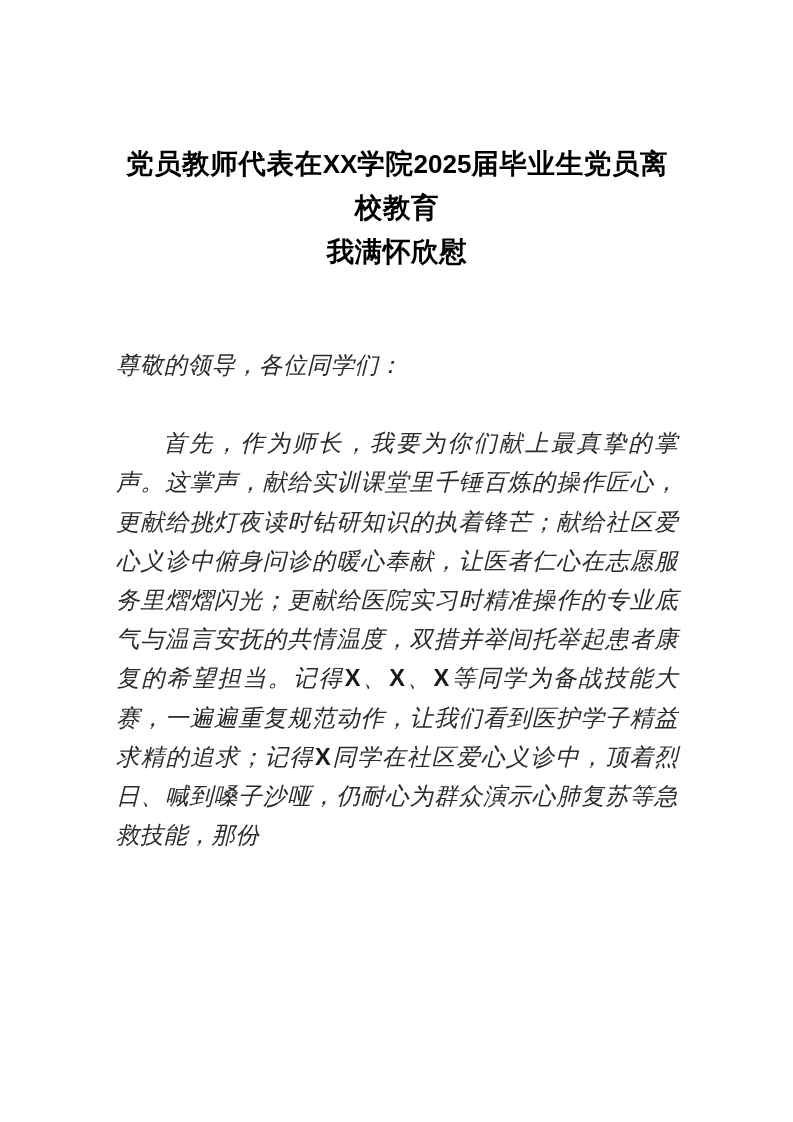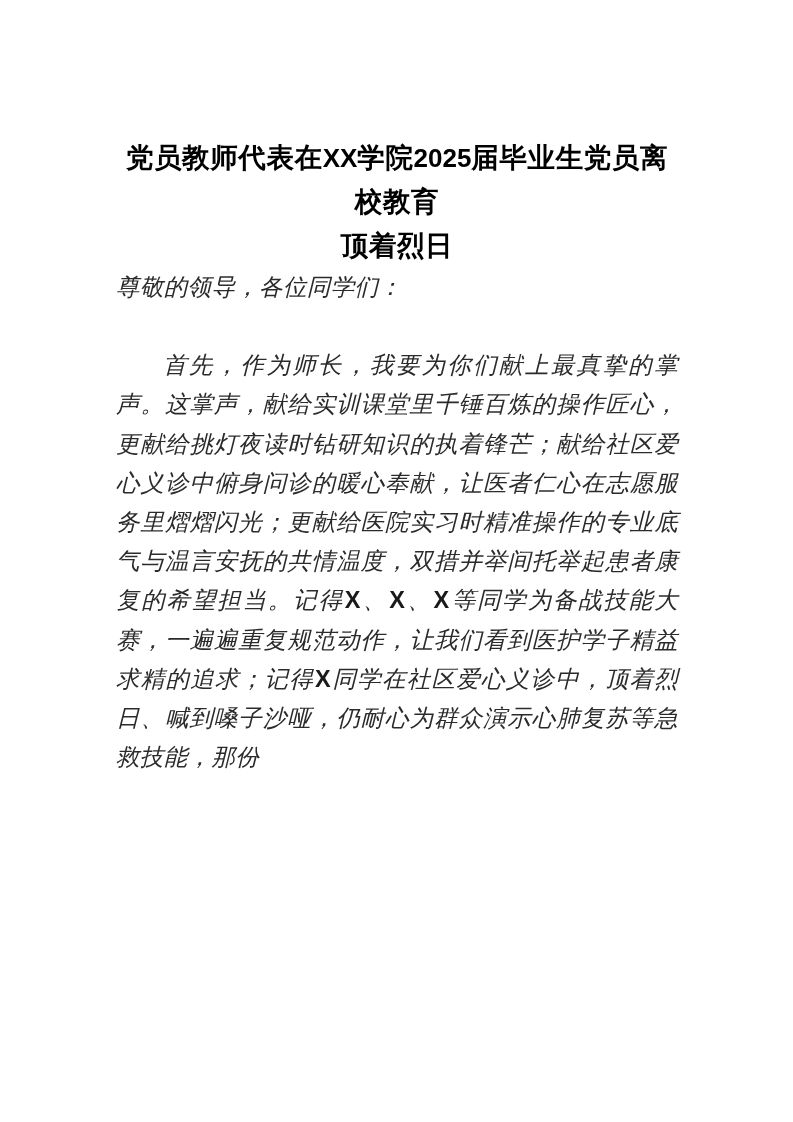--- a/index.html
+++ b/index.html
@@ -22,21 +22,21 @@
     left: 0;
     top: 0;
     width: 793px;
     height: 1122px;
     background: #ffffff;
   }
 
   .content {
     position: absolute;
     left: 116px;
-    top: 12px;
+    top: 18px;
     width: 562px;
   }
 
   
   .doc-title {
     margin: 0;
     padding-top: 124px;
     font-size: 27.5px;
     line-height: 44px;
     font-weight: bold;
@@ -47,20 +47,21 @@
   }
   .doc-title .lat {
     font-family: "Liberation Sans", "DejaVu Sans", sans-serif;
     font-weight: bold;
     letter-spacing: 0;
     font-size: 26px;
   }
 
   
   .body-block {
+    margin-top: 72px;
   }
 
   .para {
     margin: 0;
     font-size: 23.5px;
     line-height: 39.2px;
     text-align: justify;
     text-justify: inter-ideograph;
     letter-spacing: 0.35px;
     color: #2b2b2b;
@@ -83,21 +84,21 @@
   }
 </style>
 </head>
 <body>
 
 <div class="page">
   <div class="content">
 
     <h1 class="doc-title">
       <span>党员教师代表在<span class="lat">XX</span>学院<span class="lat">2025</span>届毕业生党员离校教育</span><br>
-      <span>顶着烈日</span>
+      <span>我满怀欣慰</span>
     </h1>
 
     <div class="body-block">
 
       <p class="para">尊敬的领导，各位同学们：</p>
 
 
       <p class="para indent">首先，作为师长，我要为你们献上最真挚的掌声。这掌声，献给实训课堂里千锤百炼的操作匠心，更献给挑灯夜读时钻研知识的执着锋芒；献给社区爱心义诊中俯身问诊的暖心奉献，让医者仁心在志愿服务里熠熠闪光；更献给医院实习时精准操作的专业底气与温言安抚的共情温度，双措并举间托举起患者康复的希望担当。记得<span class="lat">X</span>、<span class="lat">X</span>、<span class="lat">X</span>等同学为备战技能大赛，一遍遍重复规范动作，让我们看到医护学子精益求精的追求；记得<span class="lat">X</span>同学在社区爱心义诊中，顶着烈日、喊到嗓子沙哑，仍耐心为群众演示心肺复苏等急救技能，那份</p>
 
     </div>

